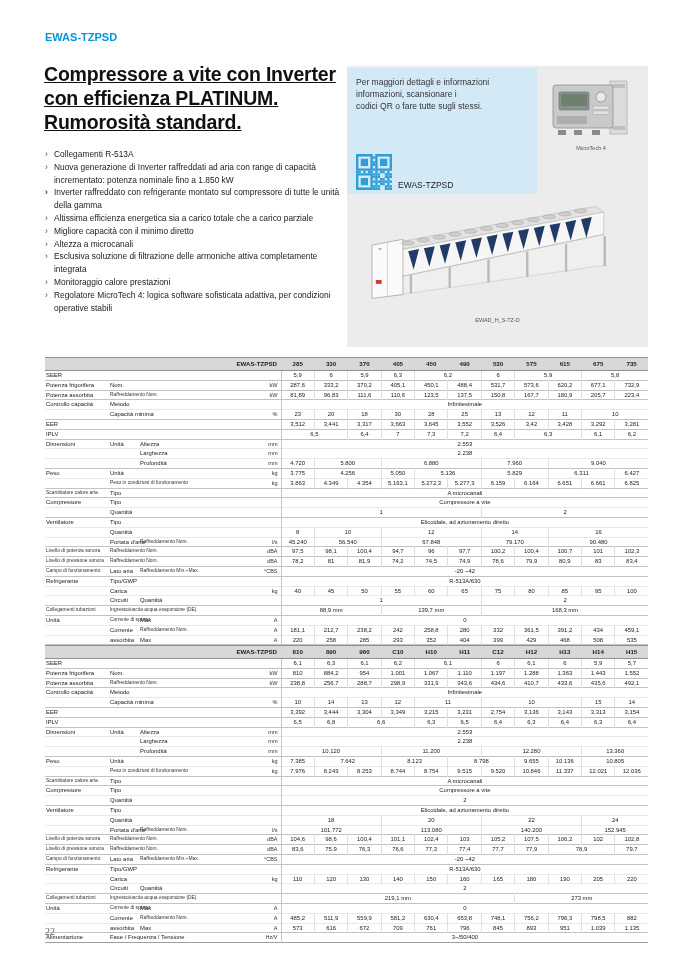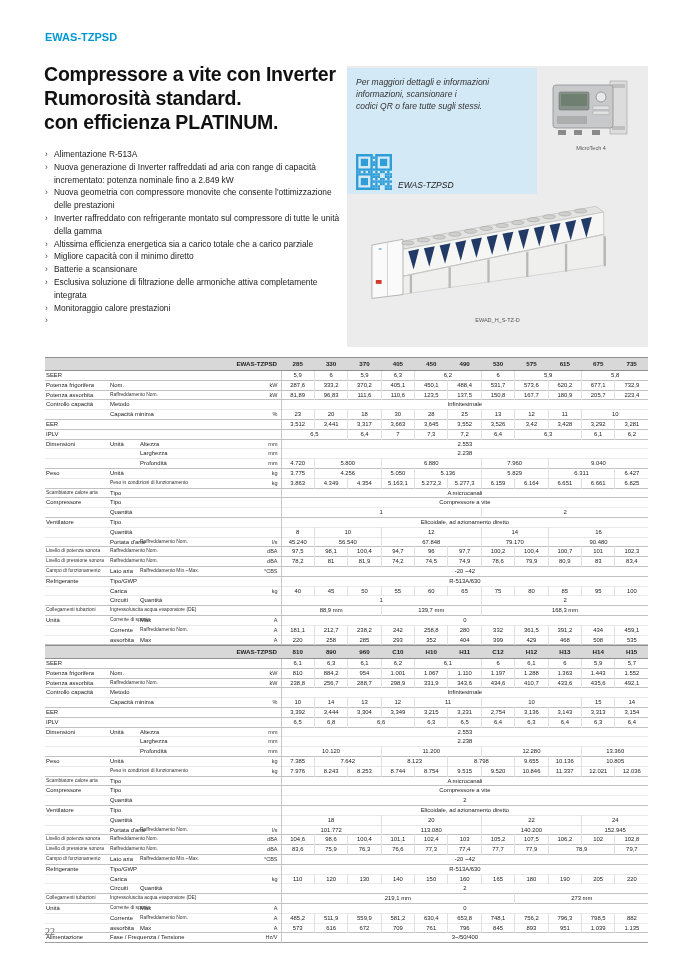--- a/index.html
+++ b/index.html
@@ -1,27 +1,27 @@
 <!DOCTYPE html>
 <html><head>
 <meta charset="utf-8">
 <style>
   html,body{margin:0;padding:0;}
   body{
     width:678px;height:959px;position:relative;overflow:hidden;
     background:#ffffff;font-family:"Liberation Sans",sans-serif;color:#1a1a1a;
   }
   .code-heading{position:absolute;left:45px;top:31px;font-size:11px;font-weight:bold;color:#0099d6;}
-  .page-title{position:absolute;left:44px;top:62px;font-size:19.5px;line-height:24px;font-weight:bold;color:#111;letter-spacing:-0.2px;}
+  .page-title{position:absolute;left:44px;top:62px;font-size:19.5px;line-height:24px;font-weight:bold;color:#111;letter-spacing:-0.2px;text-decoration:underline;}
   .features{position:absolute;left:45px;top:148px;width:300px;margin:0;padding:0;list-style:none;font-size:8.4px;line-height:12.8px;color:#222;}
   .features li{position:relative;padding-left:9px;margin:0;}
   .features li .mark{position:absolute;left:0;top:0;color:#444;}
   
   .panel{position:absolute;left:347px;top:66px;width:301px;height:281px;background:#ececec;}
-  .info-box{position:absolute;left:0;top:2px;width:190px;height:126px;background:#d4e9f6;font-style:italic;}
+  .info-box{position:absolute;left:0;top:2px;width:190px;height:126px;background:#d4e9f6;}
   .info-text{position:absolute;left:9px;top:8px;font-size:8.5px;line-height:12px;color:#333;}
   .qr{position:absolute;left:9px;top:86px;width:36px;height:36px;}
   .qr-label{position:absolute;left:51px;top:112px;font-size:8.5px;color:#222;}
   .mt-wrap{position:absolute;right:14px;top:12px;width:86px;text-align:center;}
   .mt-caption{font-size:5.5px;color:#555;margin-top:3px;}
   .chiller-wrap{position:absolute;left:6px;top:118px;width:289px;text-align:center;}
   .chiller-caption{font-size:5.5px;color:#555;margin-top:1px;}
   
   .spec-wrap{position:absolute;left:45px;}
   #t1-wrap{top:357px;} #t2-wrap{top:645px;}
@@ -40,35 +40,35 @@
   table.spec td.sm{font-size:4.9px;color:#333;}
   .page-number{position:absolute;left:45px;top:926px;font-size:10px;color:#666;font-family:"Liberation Serif",serif;}
 </style>
 </head>
 <body>
 
 <div class="code-heading">EWAS-TZPSD</div>
 
 <div class="page-title">
   <div>Compressore a vite con Inverter</div>
+  <div>con efficienza PLATINUM.</div>
   <div>Rumorosità standard.</div>
-  <div>con efficienza PLATINUM.</div>
 </div>
 
 <ul class="features" id="features">
-    <li><span class="mark">›</span><span>Alimentazione R-513A</span></li>
-    <li><span class="mark">›</span><span>Nuova generazione di Inverter raffreddati ad aria con range di capacità incrementato: potenza nominale fino a 2.849 kW</span></li>
-    <li><span class="mark">›</span><span>Nuova geometria con compressore monovite che consente l'ottimizzazione delle prestazioni</span></li>
+    <li><span class="mark">›</span><span>Collegamenti R-513A</span></li>
+    <li><span class="mark">›</span><span>Nuova generazione di Inverter raffreddati ad aria con range di capacità incrementato: potenza nominale fino a 1.850 kW</span></li>
+    <li><span class="mark">›</span></li>
     <li><span class="mark">›</span><span>Inverter raffreddato con refrigerante montato sul compressore di tutte le unità della gamma</span></li>
     <li><span class="mark">›</span><span>Altissima efficienza energetica sia a carico totale che a carico parziale</span></li>
     <li><span class="mark">›</span><span>Migliore capacità con il minimo diretto</span></li>
-    <li><span class="mark">›</span><span>Batterie a scansionare</span></li>
+    <li><span class="mark">›</span><span>Altezza a microcanali</span></li>
     <li><span class="mark">›</span><span>Esclusiva soluzione di filtrazione delle armoniche attiva completamente integrata</span></li>
     <li><span class="mark">›</span><span>Monitoraggio calore prestazioni</span></li>
-    <li><span class="mark">›</span></li>
+    <li><span class="mark">›</span><span>Regolatore MicroTech 4: logica software sofisticata adattiva, per condizioni operative stabili</span></li>
   </ul>
 
 <div class="panel">
   <div class="info-box">
     <div class="info-text">
       <div>Per maggiori dettagli e informazioni</div>
       <div>informazioni, scansionare i</div>
       <div>codici QR o fare tutte sugli stessi.</div>
     </div>
     <svg class="qr" id="qr-svg" viewBox="0 0 15 15">

